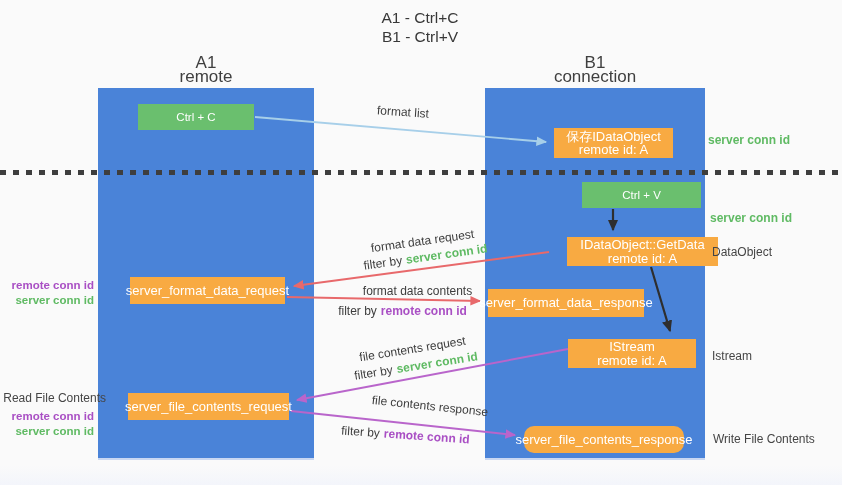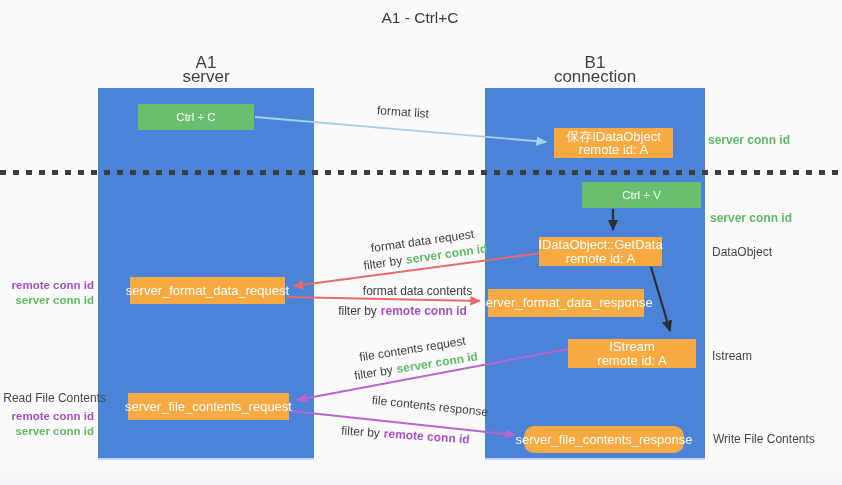--- a/index.html
+++ b/index.html
@@ -43,25 +43,26 @@
   .mk-blue{fill:var(--arrow-blue);} .mk-black{fill:var(--arrow-black);}
   .mk-red{fill:var(--arrow-red);} .mk-mag{fill:var(--arrow-magenta);}
 </style>
 </head>
 <body>
 
 <div class="canvas">
 
   <div class="title">
     <div>A1 - Ctrl+C</div>
+    <div>B1 - Ctrl+V</div>
   </div>
 
   <div class="lane-header left">
     <div>A1</div>
-    <div>server</div>
+    <div>remote</div>
   </div>
   <div class="lane-header right">
     <div>B1</div>
     <div>connection</div>
   </div>
 
   <div class="lane left"></div>
   <div class="lane right"></div>
 
   <div class="dotline"></div>
@@ -93,21 +94,21 @@
   <div class="node green" style="left:138px;top:104px;width:116px;height:26px;">
     <span>Ctrl + C</span>
   </div>
   <div class="node orange" style="left:554px;top:128px;width:119px;height:30px;">
     <span>保存IDataObject</span>
     <span>remote id: A</span>
   </div>
   <div class="node green" style="left:582px;top:182px;width:119px;height:26px;">
     <span>Ctrl + V</span>
   </div>
-  <div class="node orange" style="left:539px;top:237px;width:123px;height:29px;">
+  <div class="node orange" style="left:567px;top:237px;width:151px;height:29px;">
     <span>IDataObject::GetData</span>
     <span>remote id: A</span>
   </div>
   <div class="node orange" style="left:488px;top:289px;width:156px;height:28px;">
     <span>server_format_data_response</span>
   </div>
   <div class="node orange" style="left:130px;top:277px;width:155px;height:27px;">
     <span>server_format_data_request</span>
   </div>
   <div class="node orange" style="left:568px;top:339px;width:128px;height:29px;">

